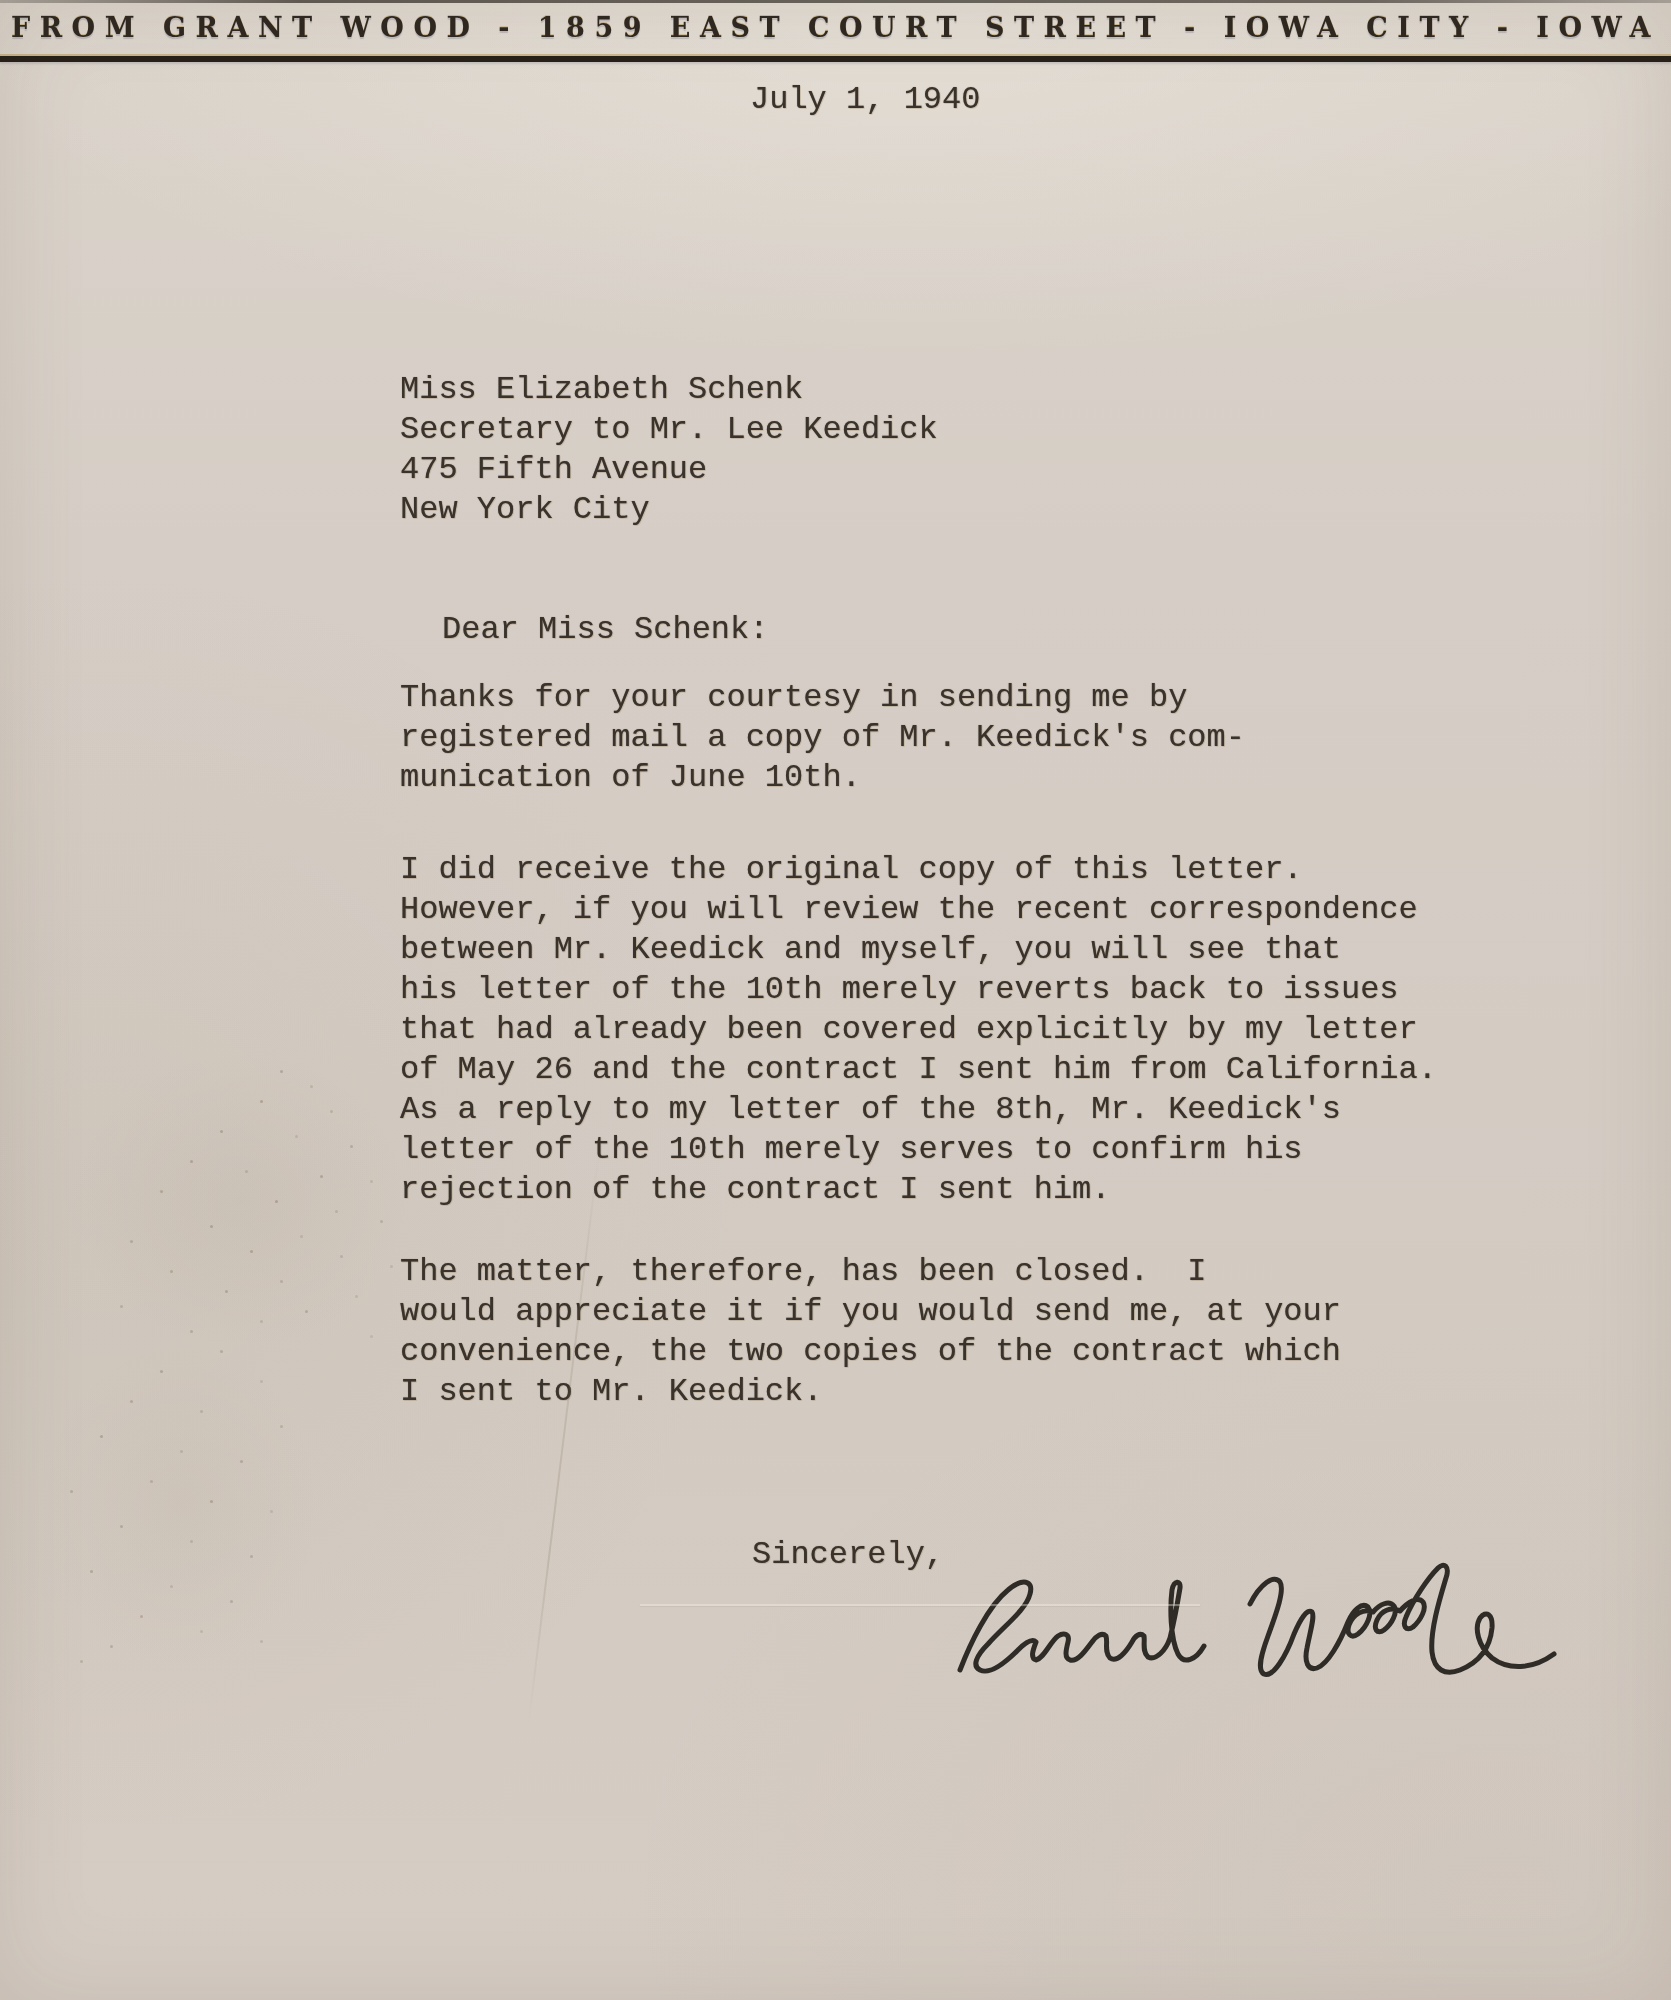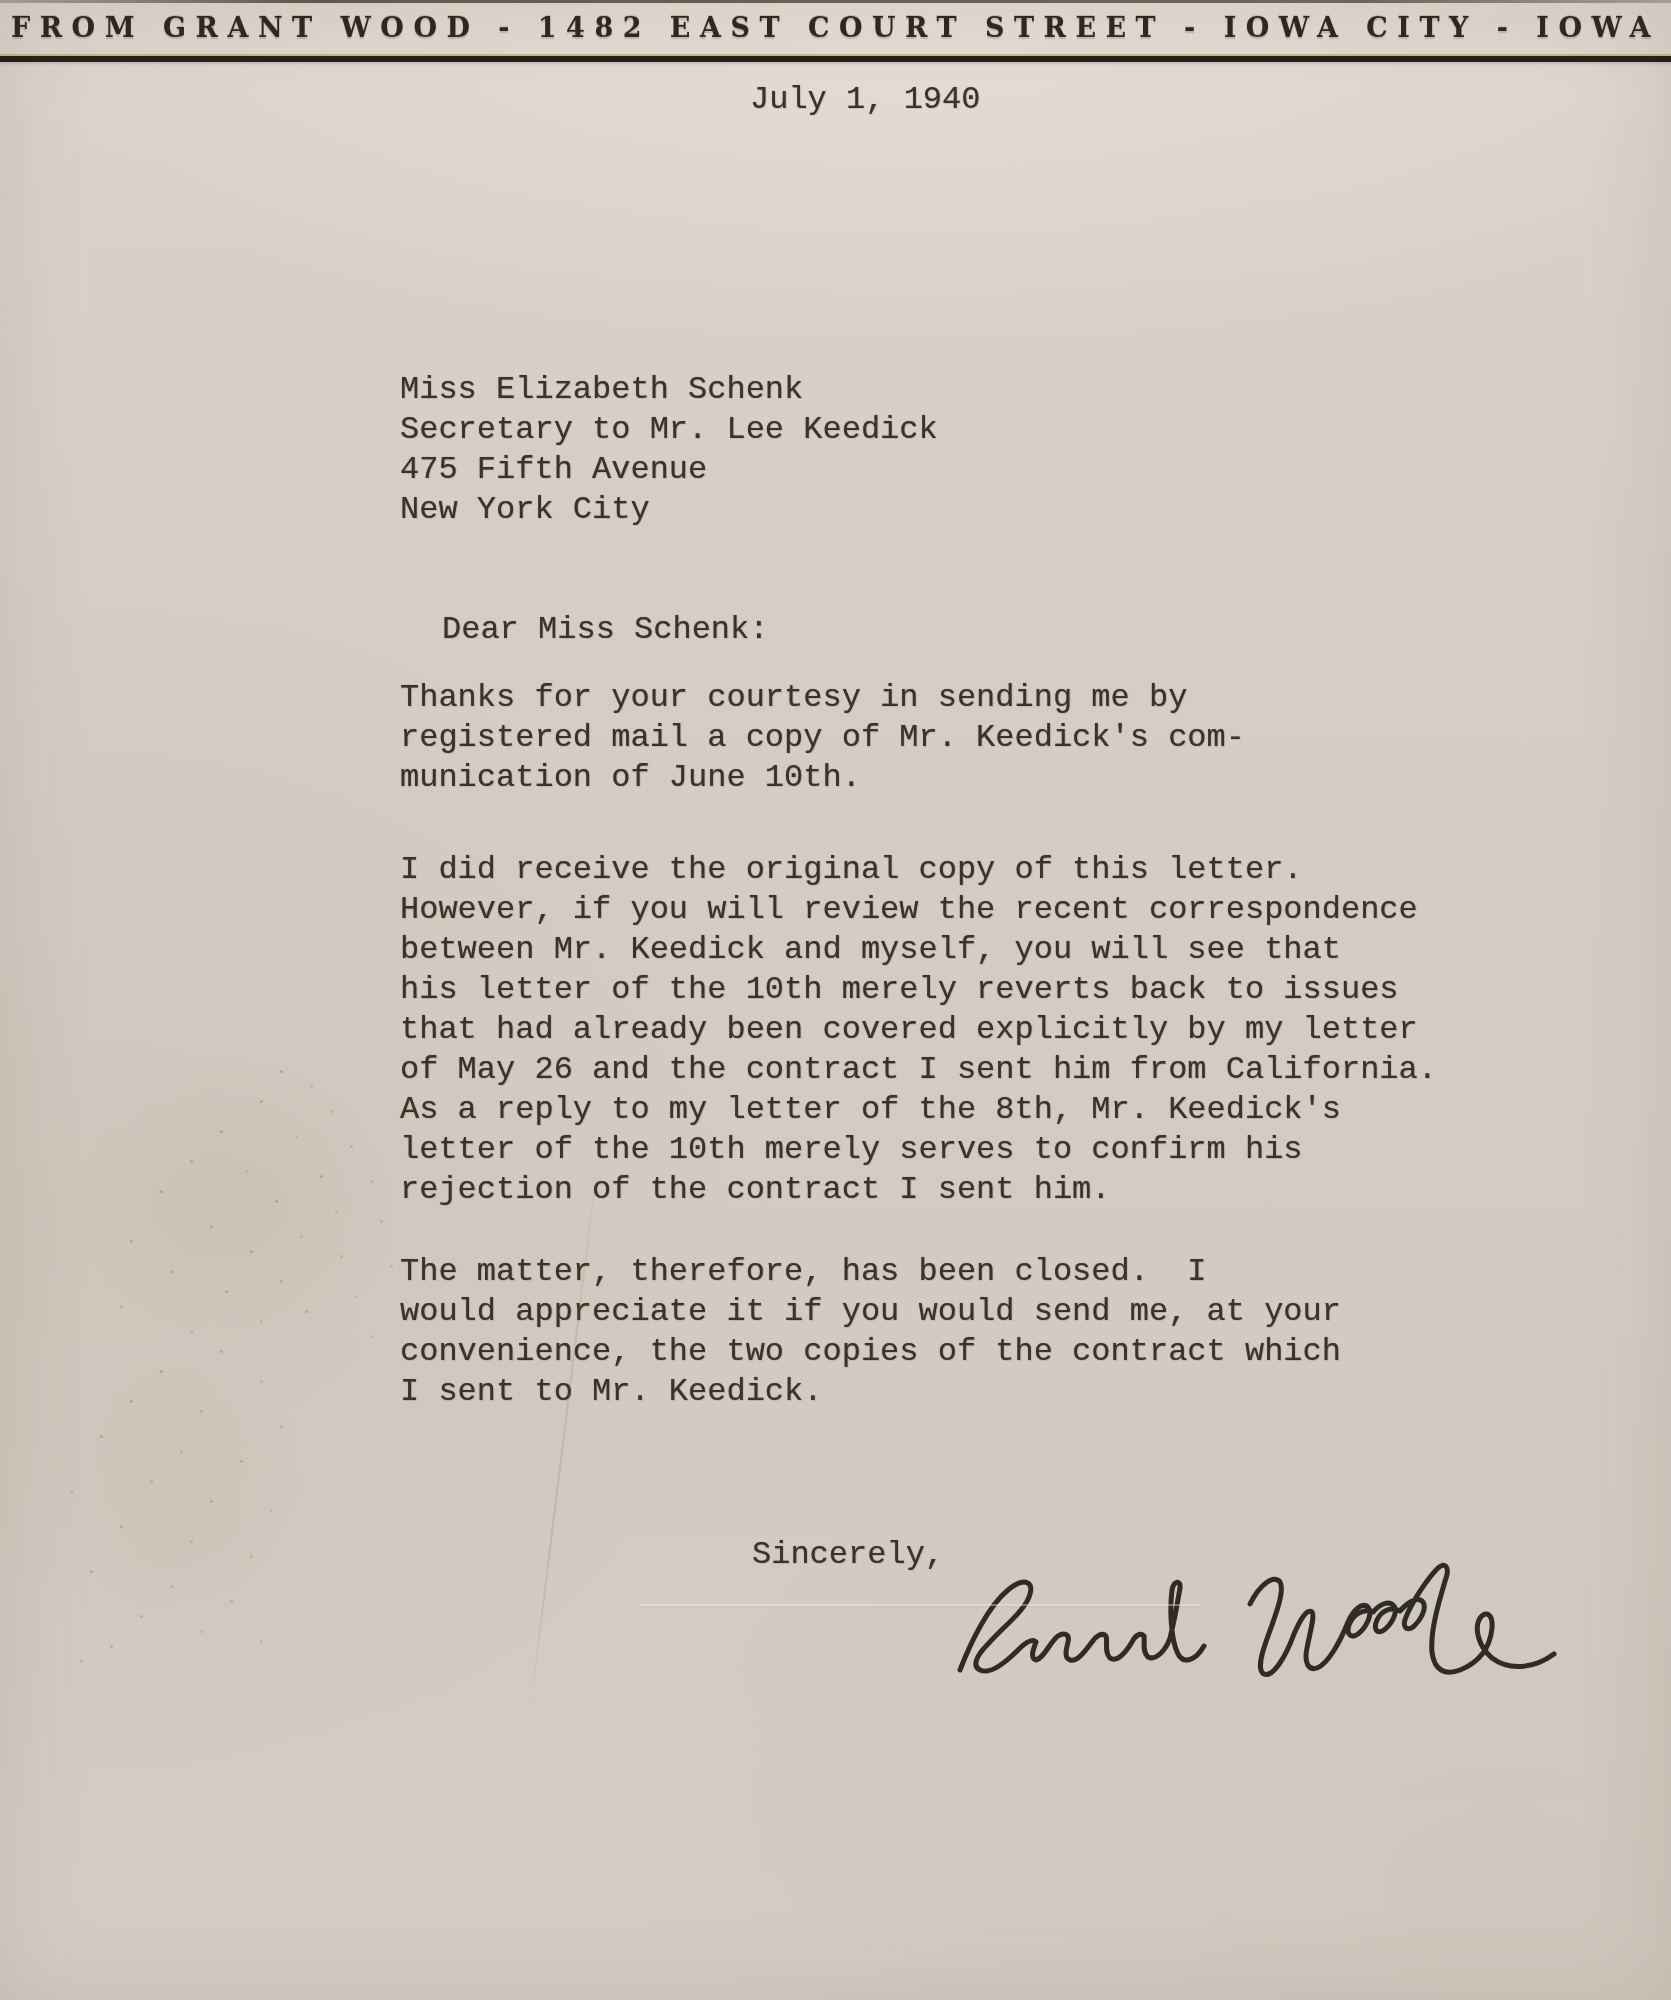--- a/index.html
+++ b/index.html
@@ -113,21 +113,21 @@
   }
 </style>
 </head>
 <body>
 
 <div class="page">
 
   <div class="top-edge"></div>
 
   <header class="letterhead">
-    <span>FROM GRANT WOOD - 1482 EAST COURT STREET - IOWA CITY - IOWA</span>
+    <span>FROM GRANT WOOD - 1859 EAST COURT STREET - IOWA CITY - IOWA</span>
   </header>
 
   <div class="rule"></div>
 
   <div class="type date">July 1, 1940</div>
 
   <div class="type address">Miss Elizabeth Schenk
 Secretary to Mr. Lee Keedick
 475 Fifth Avenue
 New York City</div>

